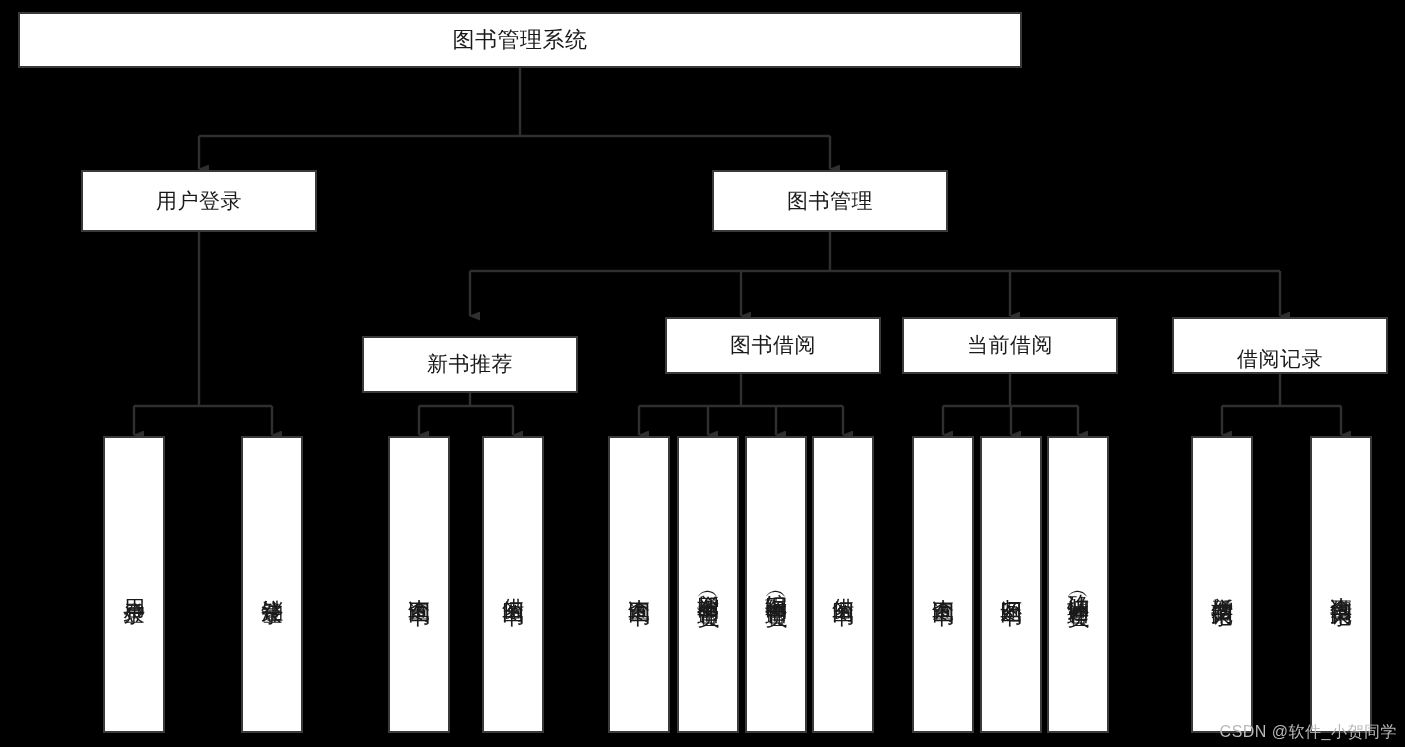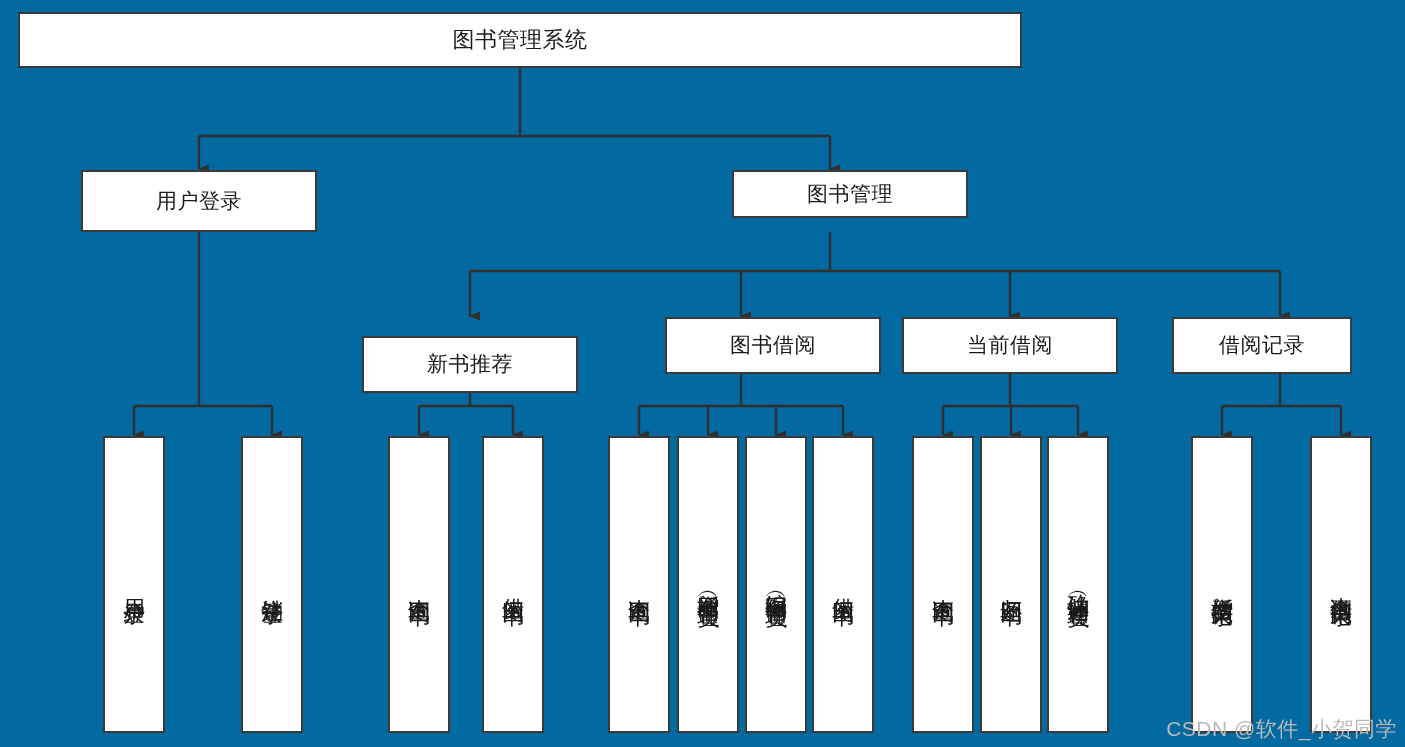--- a/index.html
+++ b/index.html
@@ -7,21 +7,21 @@
     padding: 0;
     background: #ffffff;
   }
   body {
     font-family: "Liberation Sans", "DejaVu Sans", sans-serif;
   }
   #canvas {
     position: relative;
     width: 1405px;
     height: 747px;
-    background: #0369a1;
+    background: #000000;
     overflow: hidden;
   }
   #wires {
     position: absolute;
     left: 0;
     top: 0;
     width: 1405px;
     height: 747px;
     pointer-events: none;
   }
@@ -55,21 +55,21 @@
     line-height: 1.12;
     letter-spacing: 2px;
     white-space: normal;
     max-height: 100%;
   }
   .node.root .lbl { font-size: 22px; }
   #watermark {
     position: absolute;
     right: 8px;
     bottom: 4px;
-    font-size: 21px;
+    font-size: 16px;
     color: #b9b9b9;
     letter-spacing: 0.5px;
     white-space: nowrap;
   }
 </style>
 </head>
 <body>
 
 <div id="canvas">
   <svg id="wires" viewBox="0 0 1405 747">
@@ -115,33 +115,33 @@
       </g>
   </svg>
 
   <div id="nodes-layer">
       <div class="node horiz root" style="left: 18px; top: 12px; width: 1004px; height: 56px;">
         <span class="lbl">图书管理系统</span>
       </div>
       <div class="node horiz" style="left: 81px; top: 170px; width: 236px; height: 62px;">
         <span class="lbl">用户登录</span>
       </div>
-      <div class="node horiz" style="left: 712px; top: 170px; width: 236px; height: 48px; margin-left: 20px;">
+      <div class="node horiz" style="left: 712px; top: 170px; width: 236px; height: 62px;">
         <span class="lbl">图书管理</span>
       </div>
       <div class="node horiz" style="left: 362px; top: 317px; width: 216px; height: 57px; margin-top: 19px;">
         <span class="lbl">新书推荐</span>
       </div>
       <div class="node horiz" style="left: 633px; top: 317px; width: 216px; height: 57px; margin-left: 32px;">
         <span class="lbl">图书借阅</span>
       </div>
       <div class="node horiz" style="left: 902px; top: 317px; width: 216px; height: 57px;">
         <span class="lbl">当前借阅</span>
       </div>
-      <div class="node horiz" style="left: 1172px; top: 317px; width: 180px; height: 57px;">
+      <div class="node horiz" style="left: 1172px; top: 317px; width: 216px; height: 57px; align-items: flex-end;">
         <span class="lbl">借阅记录</span>
       </div>
       <div class="node vert" style="left: 103px; top: 436px; width: 62px; height: 297px;">
         <span class="lbl">用户登录</span>
       </div>
       <div class="node vert" style="left: 241px; top: 436px; width: 62px; height: 297px;">
         <span class="lbl">注销登录</span>
       </div>
       <div class="node vert" style="left: 388px; top: 436px; width: 62px; height: 297px;">
         <span class="lbl">查询图书</span>

